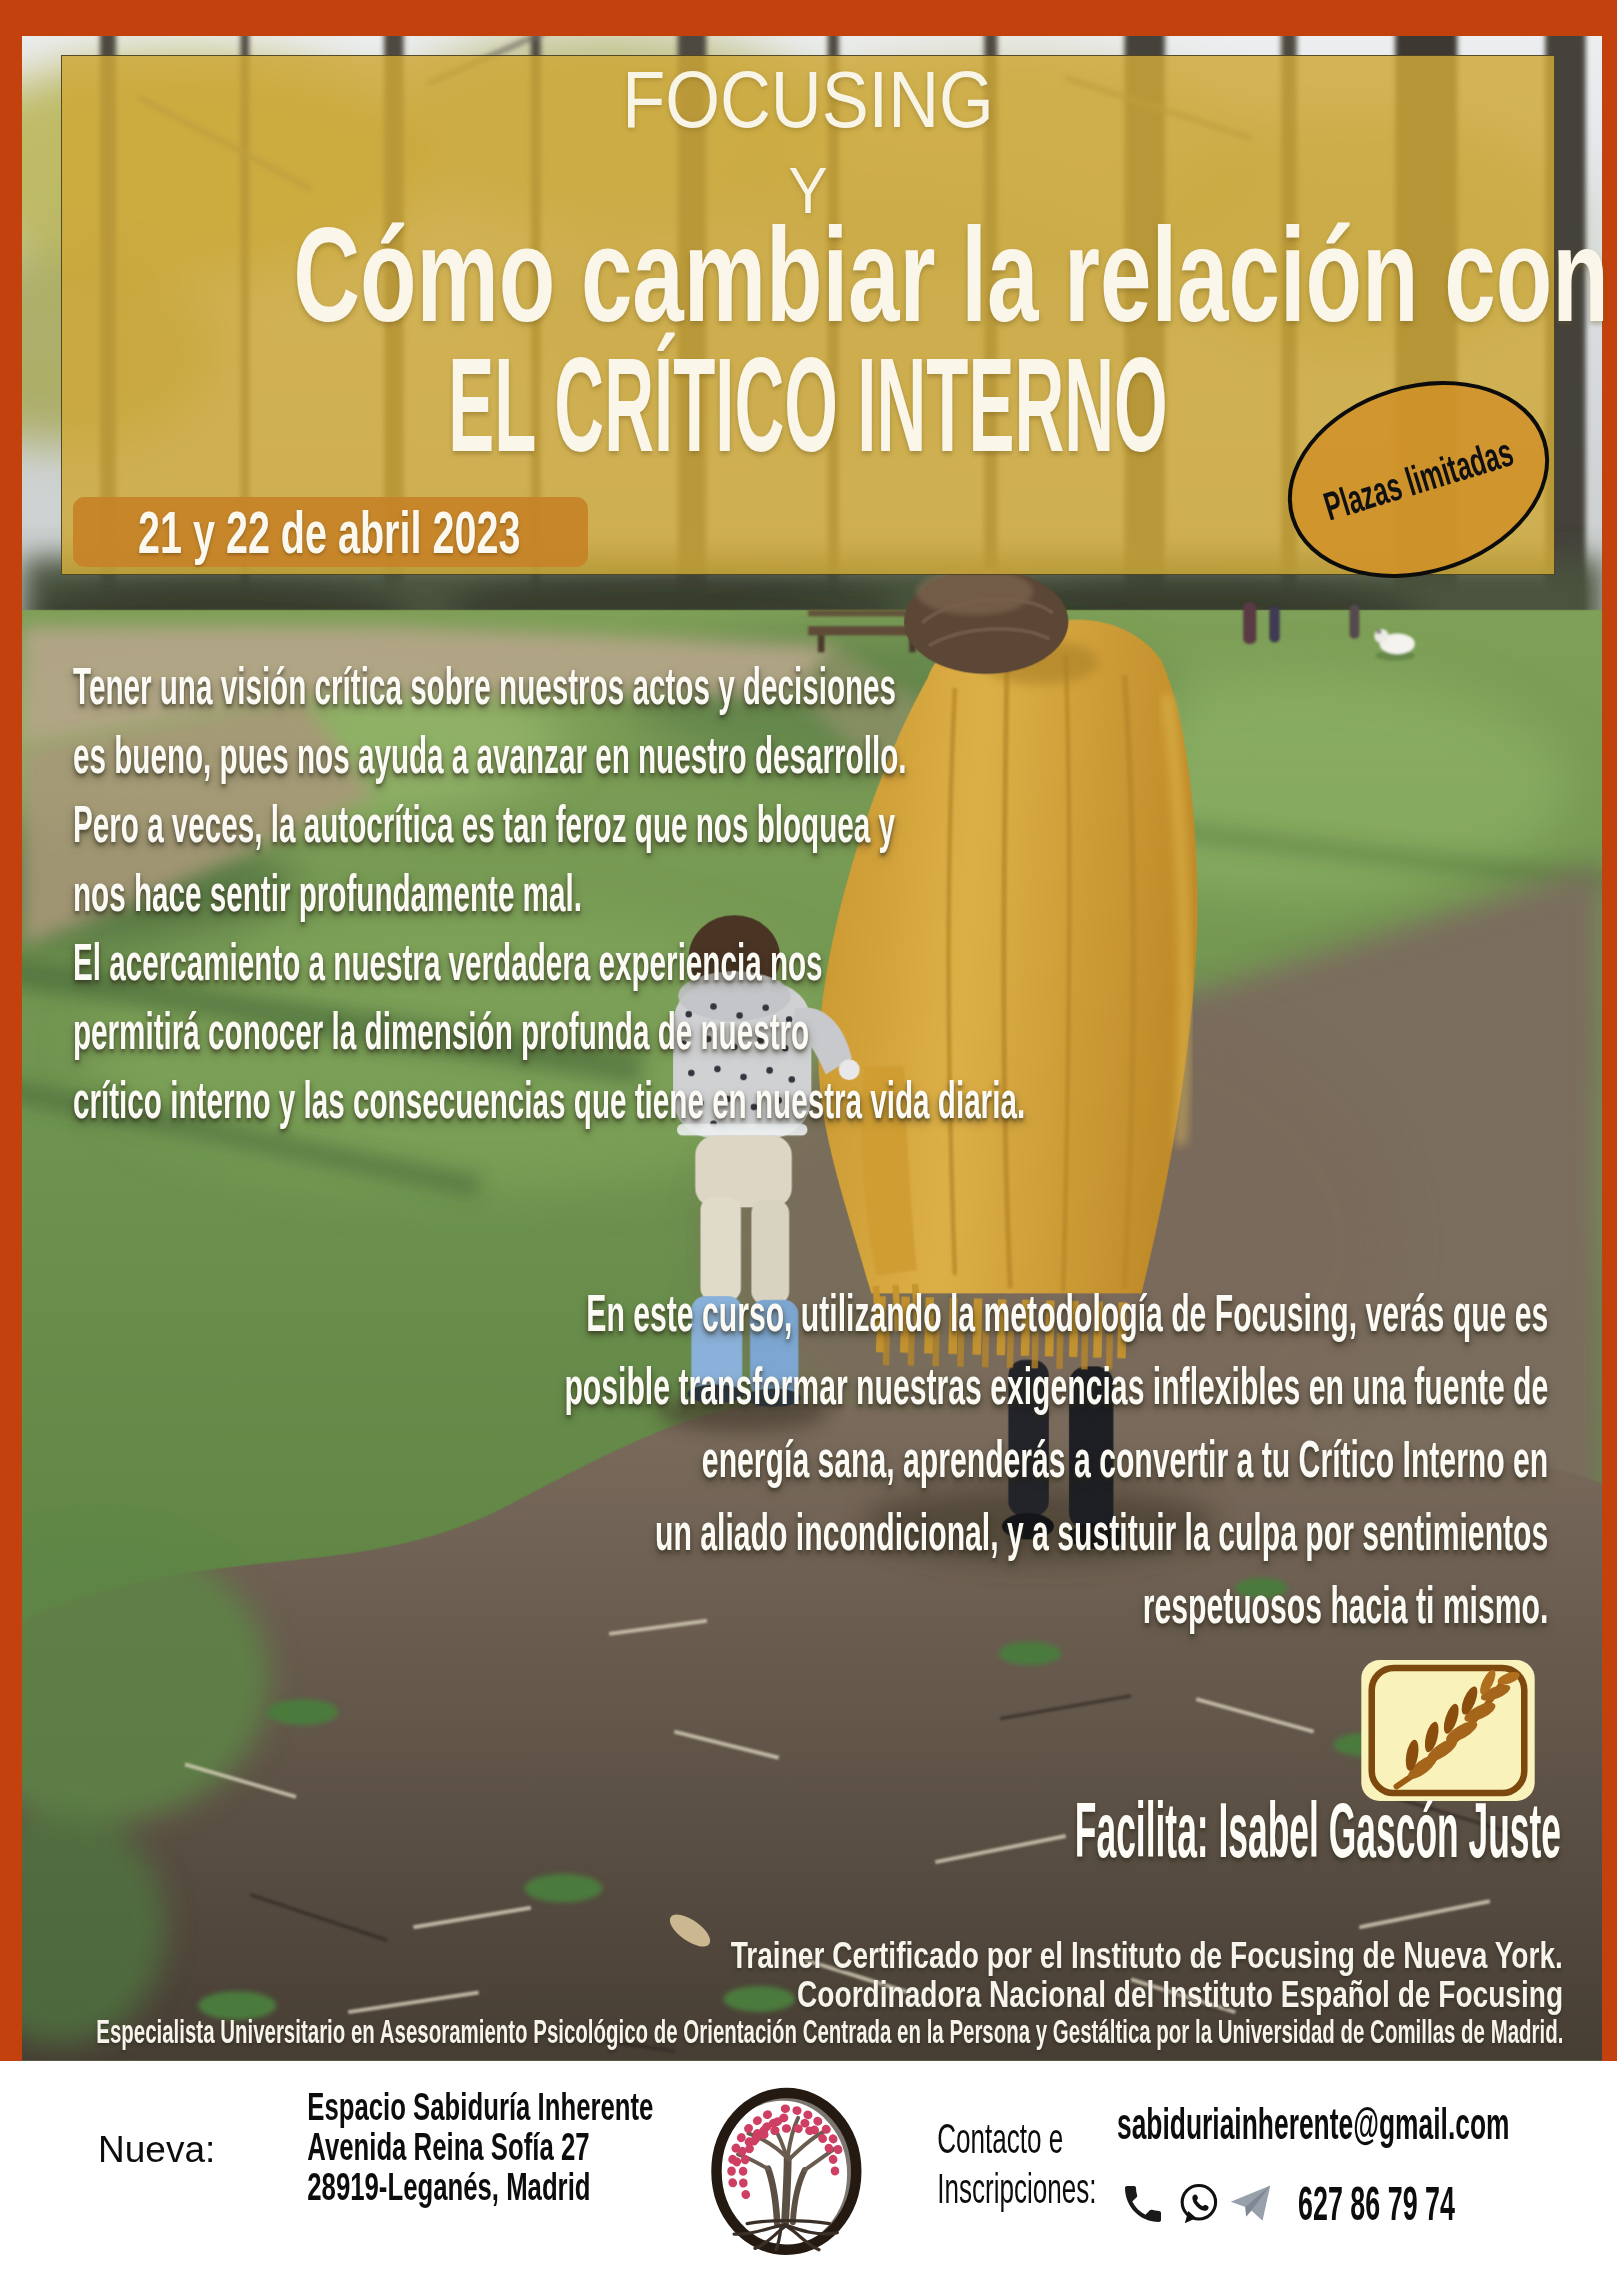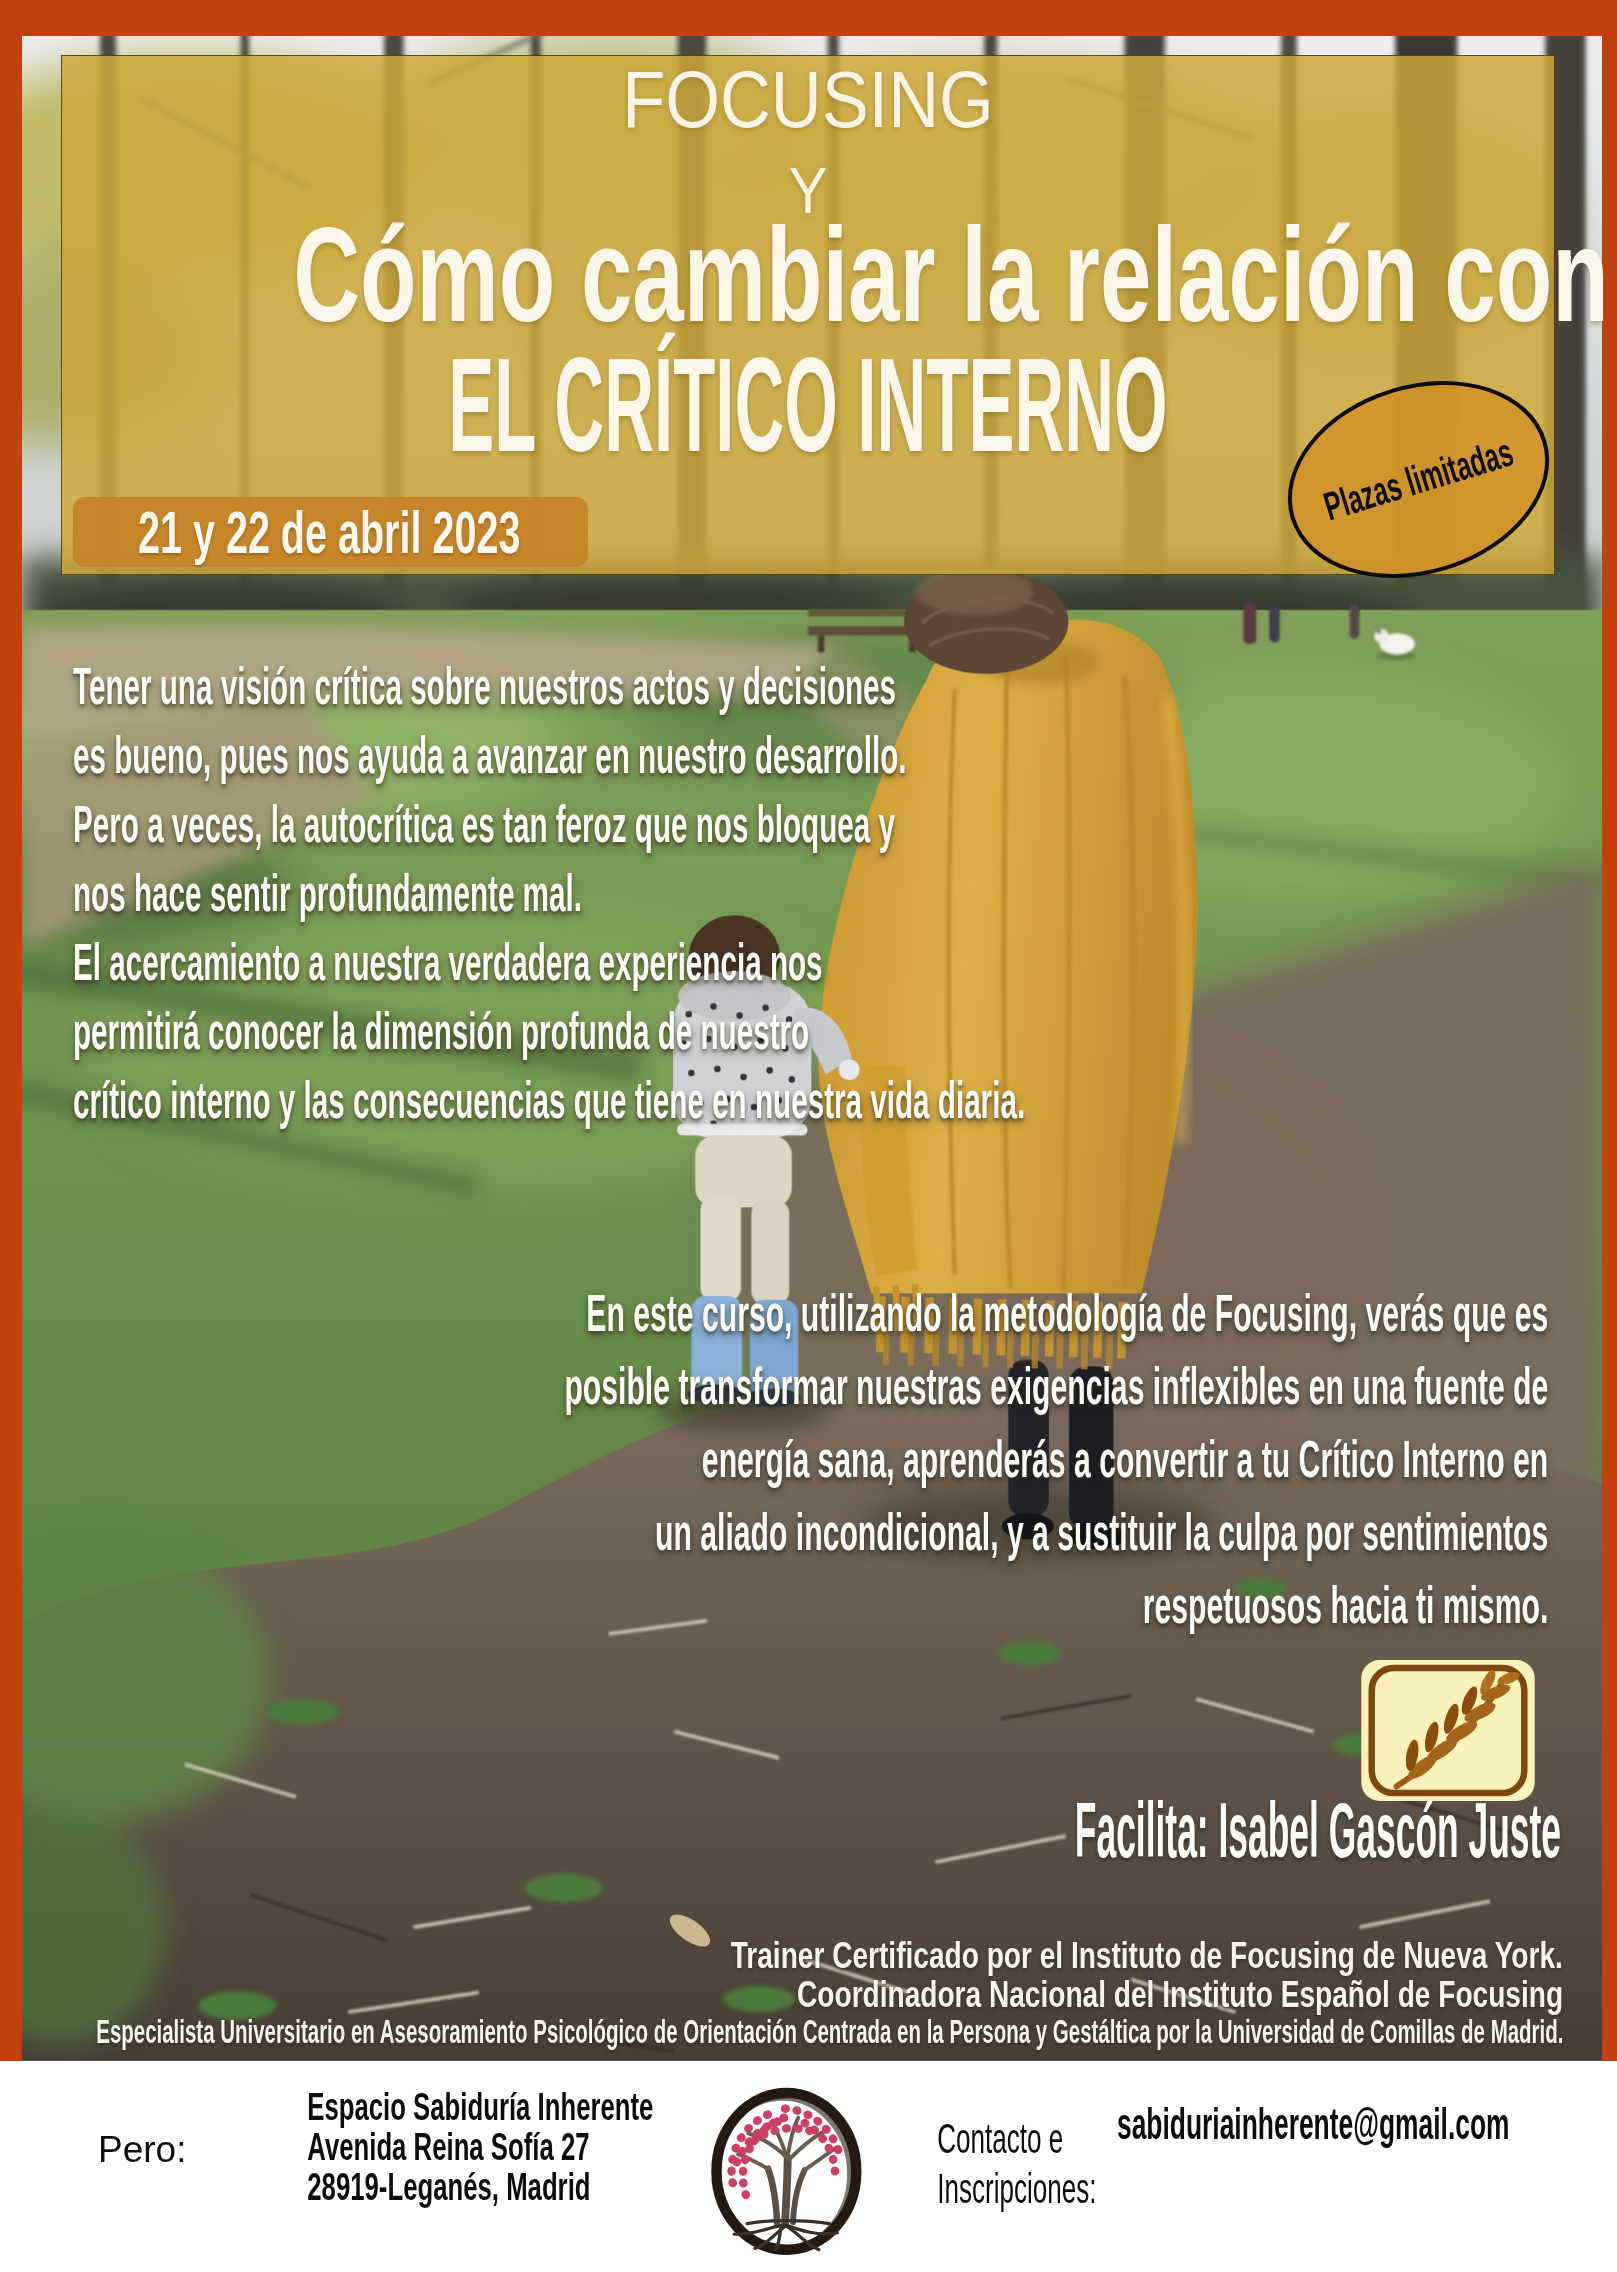--- a/index.html
+++ b/index.html
@@ -346,21 +346,21 @@
       </g>
     </svg>
   </div>
 
   <div class="facilita">Facilita: Isabel Gascón Juste</div>
   <div class="cred cred1">Trainer Certificado por el Instituto de Focusing de Nueva York.</div>
   <div class="cred cred2">Coordinadora Nacional del Instituto Español de Focusing</div>
   <div class="cred cred3">Especialista Universitario en Asesoramiento Psicológico de Orientación Centrada en la Persona y Gestáltica  por la Universidad de Comillas de Madrid.</div>
 
   <div class="footer">
-    <div class="lugar">Pero:</div>
+    <div class="lugar">Nueva:</div>
     <div class="address">
       <div>Espacio Sabiduría Inherente</div>
       <div>Avenida Reina Sofía 27</div>
       <div>28919-Leganés, Madrid</div>
     </div>
 
     <div class="tree-logo">
       <svg viewBox="0 0 245 266" width="160" height="174">
         <ellipse cx="120" cy="132" rx="107" ry="120" fill="#ffffff" stroke="#241a12" stroke-width="16"></ellipse>
         <ellipse cx="114" cy="136" rx="103" ry="116" fill="none" stroke="#241a12" stroke-width="8" opacity=".6"></ellipse>
@@ -396,16 +396,31 @@
       </svg>
     </div>
 
     <div class="contact-label">
       <div>Contacto e</div>
       <div>Inscripciones:</div>
     </div>
 
     <div class="email">sabiduriainherente@gmail.com</div>
 
+    <div class="phone-row">
+      <svg class="icn" viewBox="0 0 24 24" width="48" height="48">
+        <path d="M6.62 10.79c1.44 2.83 3.76 5.14 6.59 6.59l2.2-2.21c.27-.27.67-.36 1.02-.24 1.12.37 2.33.57 3.57.57.55 0 1 .45 1 1V20c0 .55-.45 1-1 1-9.39 0-17-7.61-17-17 0-.55.45-1 1-1h3.5c.55 0 1 .45 1 1 0 1.25.2 2.45.57 3.57.11.35.03.74-.25 1.02l-2.2 2.2z" fill="#1a1a1a"></path>
+      </svg>
+      <svg class="icn" viewBox="0 0 100 100" width="44" height="44">
+        <circle cx="52" cy="46" r="38" fill="none" stroke="#111111" stroke-width="7"></circle>
+        <path d="M20,94 L28,66 L46,82 Z" fill="#111111"></path>
+        <path d="M38,32 c4-6 9-4 11,1 c1.5 3.5 .5 6 -2 8.5 c3 6 8 11 14 13.5 c2.5-2.5 5-3.5 8.5-2 c5 2 7 7 1 11 c-5 3.5-13 1-21-6 c-8-7-14.5-18-11.5-26 z" fill="#111111"></path>
+      </svg>
+      <svg class="icn" viewBox="0 0 100 100" width="43" height="43">
+        <path d="M4,46 L96,8 L78,90 L52,66 L40,80 L38,58 Z" fill="#98a0ac"></path>
+        <path d="M96,8 L38,58 L40,80 L52,66 Z" fill="#7f8794"></path>
+      </svg>
+      <div class="phone-num">627 86 79 74</div>
+    </div>
   </div>
 
 </div>
 
 
 </body></html>

